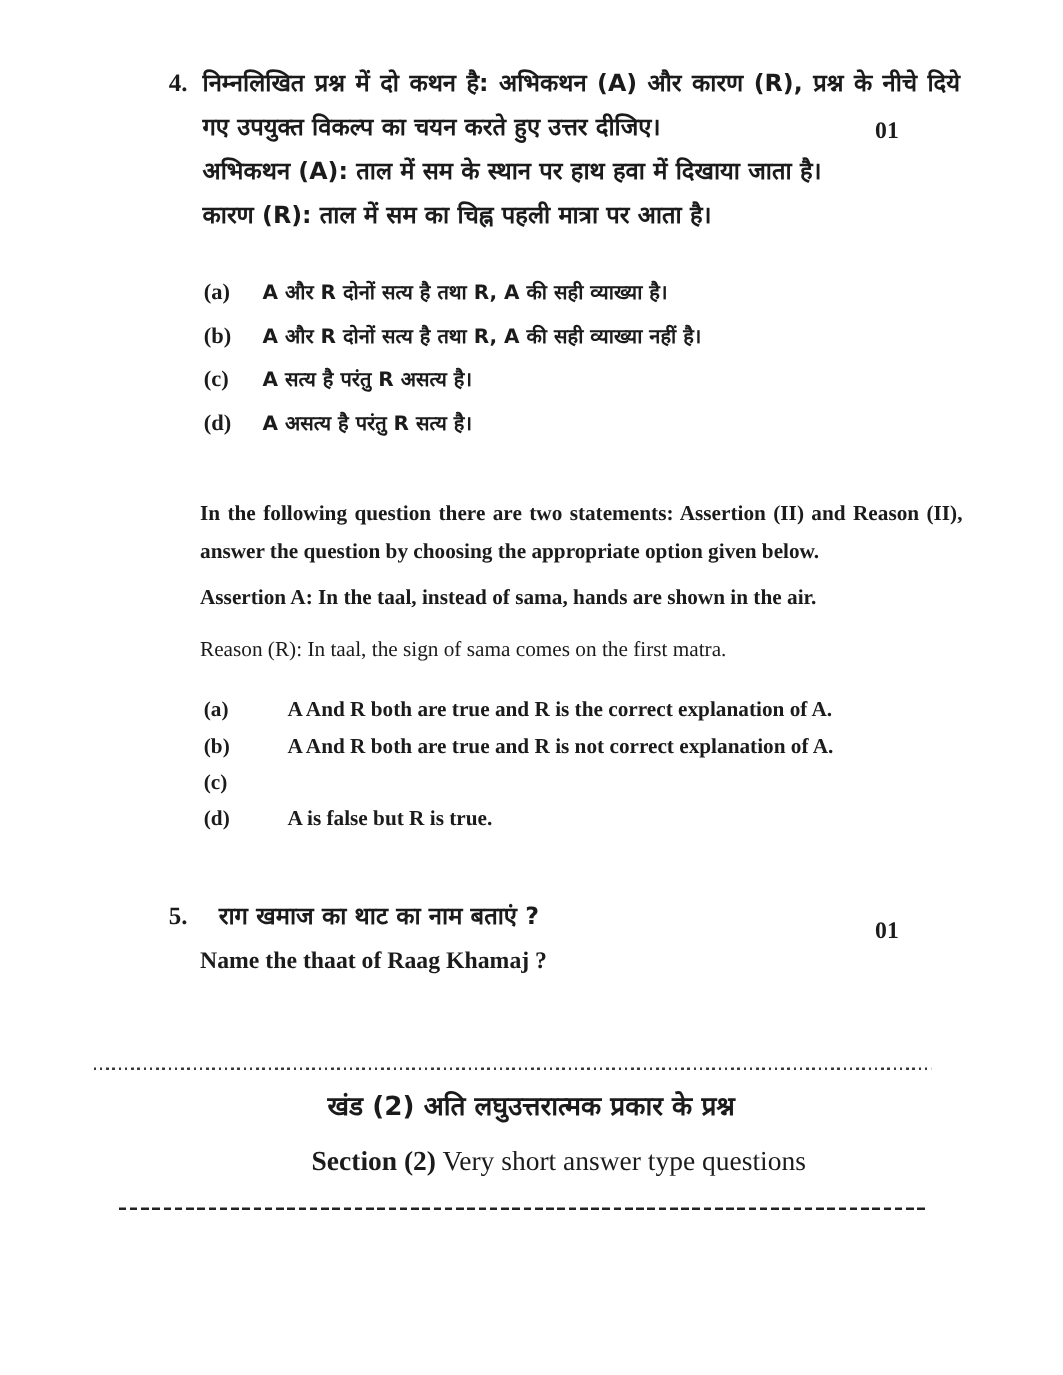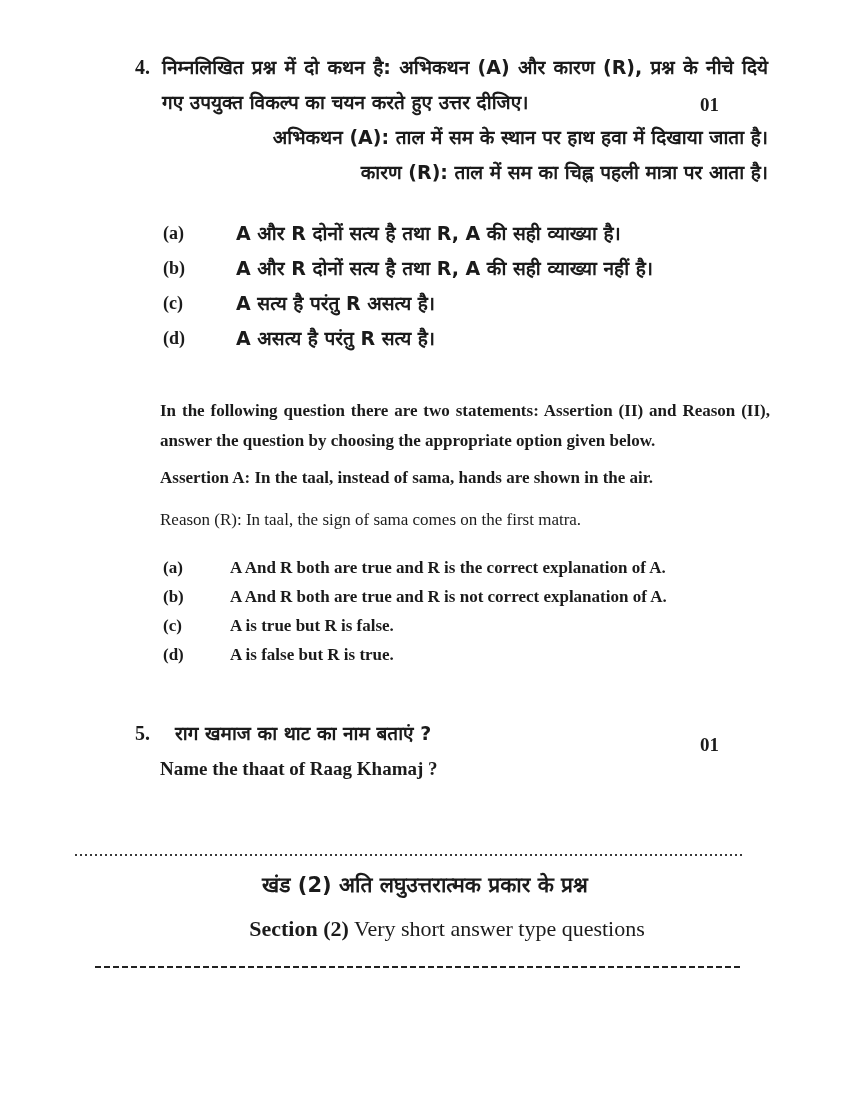--- a/index.html
+++ b/index.html
@@ -9,21 +9,20 @@
     width: 850px;
     height: 1100px;
     background: #ffffff;
     color: #1b1b1b;
     font-family: "Liberation Serif", serif;
     overflow: hidden;
   }
   .hindi {
     font-family: "DejaVu Sans", sans-serif;
     font-weight: 600;
-    text-align: right;
   }
   
   .q4-hindi-block {
     position: absolute;
     top: 50px; left: 135px;
     width: 633px;
     display: flex;
   }
   .q-number {
     width: 27px;
@@ -63,22 +62,21 @@
     display: flex;
     line-height: 35px;
   }
   .hindi-options .opt-label {
     flex: 0 0 47px;
     font-family: "Liberation Serif", serif;
     font-weight: 700;
     font-size: 18px;
   }
   .hindi-options .opt-text {
-    font-size: 19px;
-    margin-left: 26px;
+    font-size: 16px;
   }
   
   .eng-intro {
     position: absolute;
     top: 396px; left: 160px;
     width: 610px;
     font-weight: 700;
     font-size: 17px;
     line-height: 30px;
     text-align: justify;
@@ -212,21 +210,20 @@
     <div class="opt-row">
       <span class="opt-label">(a)</span>
       <span class="opt-text">A And R both are true and R is the correct explanation of A.</span>
     </div>
     <div class="opt-row">
       <span class="opt-label">(b)</span>
       <span class="opt-text">A And R both are true and R is not correct explanation of A.</span>
     </div>
     <div class="opt-row">
       <span class="opt-label">(c)</span>
-      <span class="opt-text">A is true but R is false.</span>
     </div>
     <div class="opt-row">
       <span class="opt-label">(d)</span>
       <span class="opt-text">A is false but R is true.</span>
     </div>
   </div>
 
   <div class="q5-hindi-row">
     <div class="q5-number">5.</div>
     <div class="q5-hindi-text hindi">राग खमाज का थाट का नाम बताएं ?</div>

